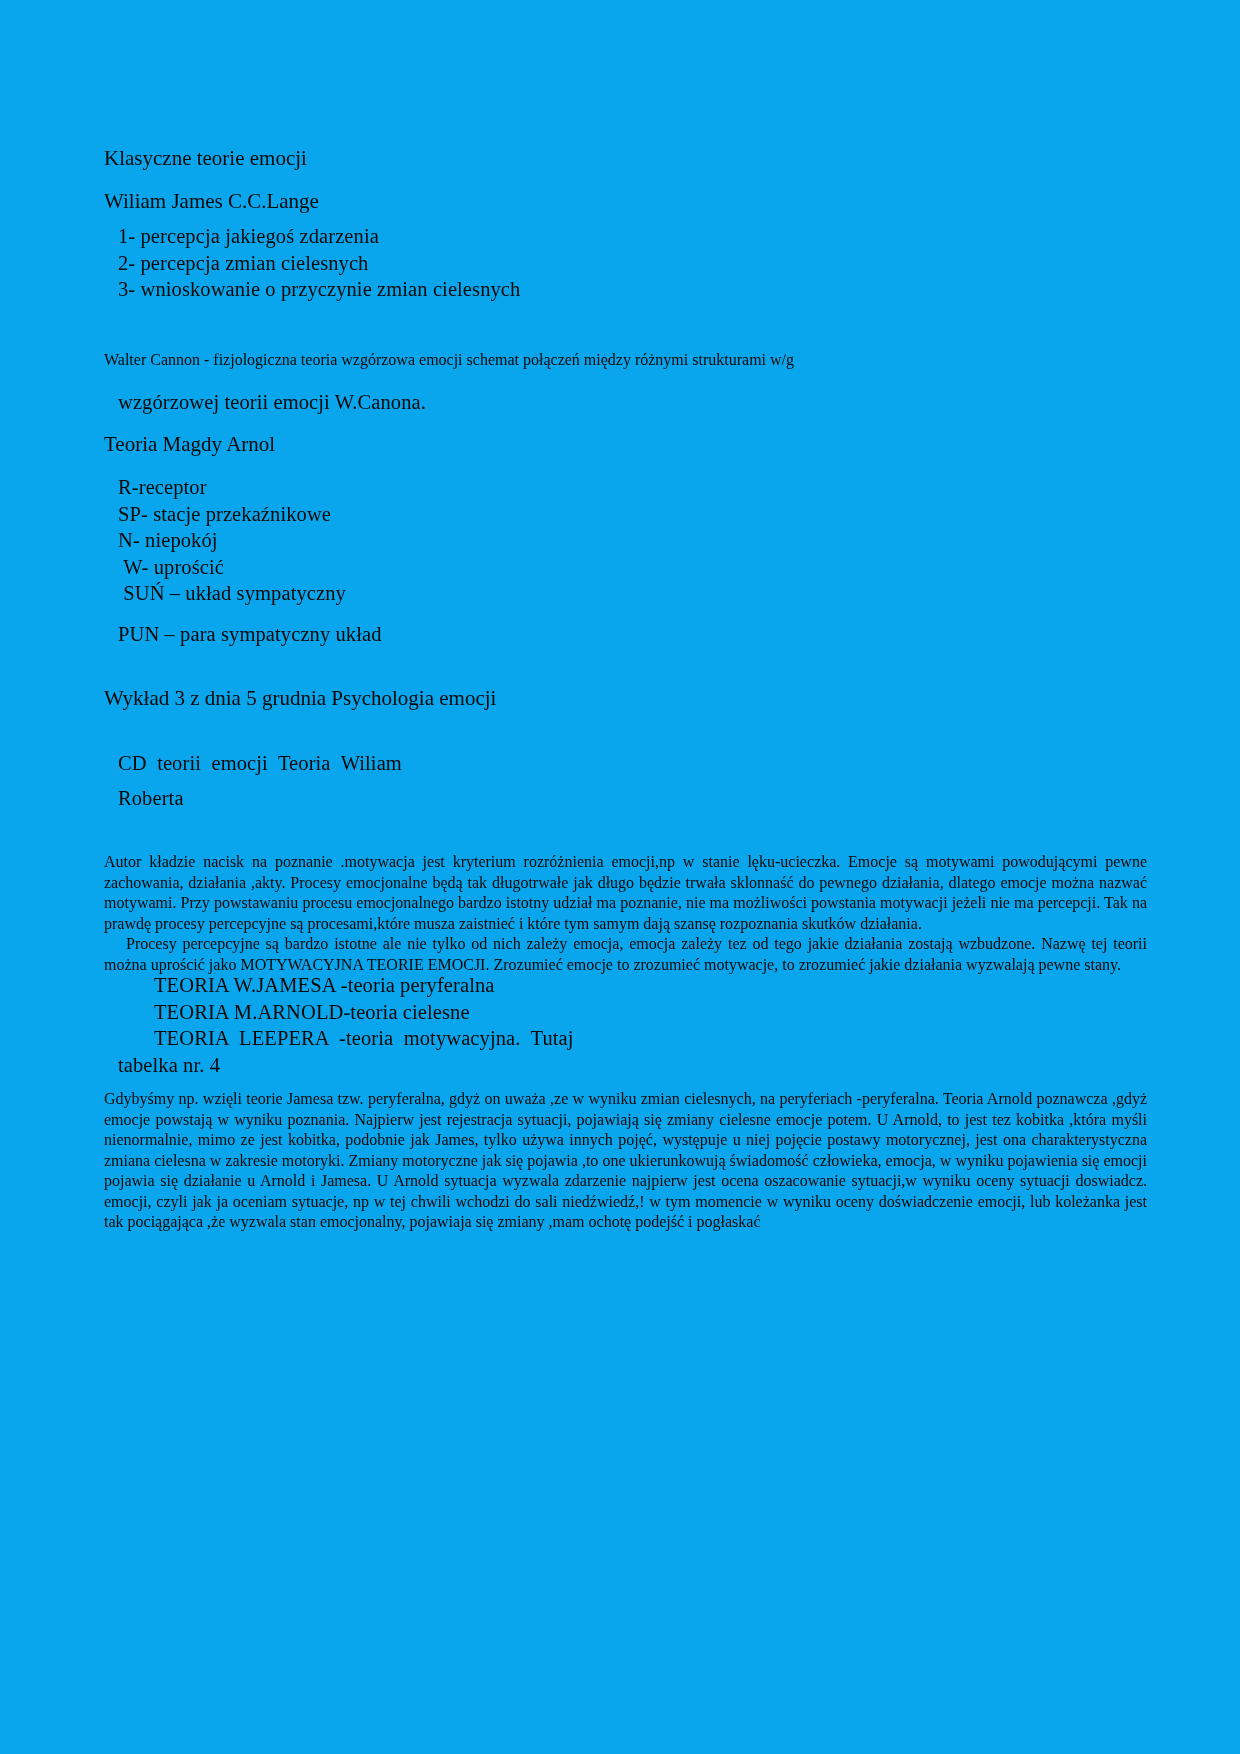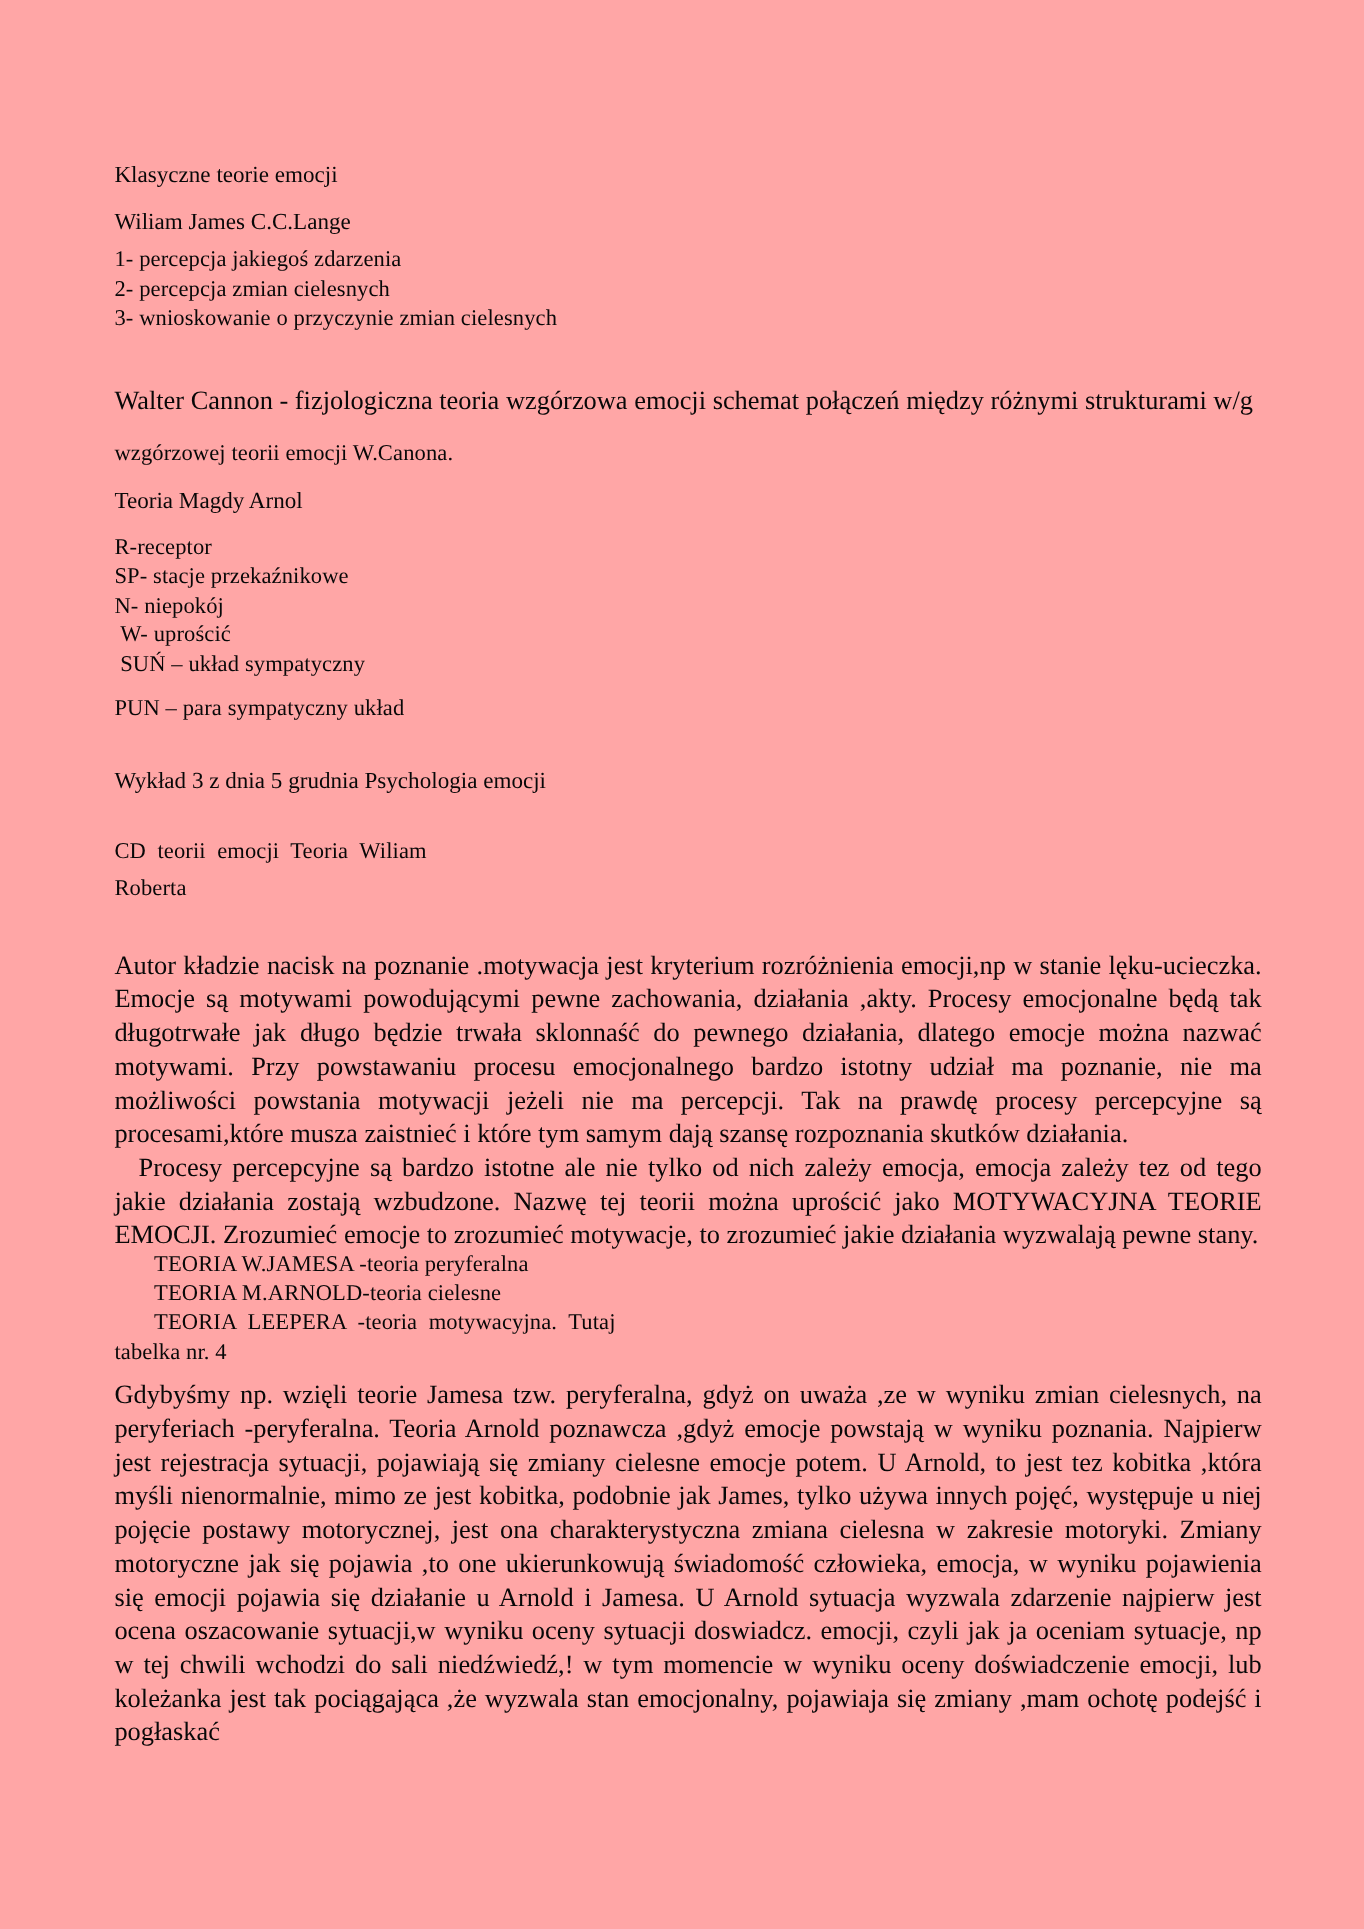--- a/index.html
+++ b/index.html
@@ -10,48 +10,48 @@
   }
   body {
     font-family: "Liberation Serif", "DejaVu Serif", serif;
     color: #0d0d0d;
   }
   .page {
     position: relative;
     width: 1240px;
     height: 1754px;
     margin: 0 auto;
-    background: #fca5a5;
+    background: #0ea5e9;
     overflow: hidden;
     box-sizing: border-box;
   }
   .content {
     position: absolute;
     left: 104px;
     top: 148px;
     width: 1043px;
   }
   
   .line {
     font-size: 20.5px;
     line-height: 1.0;
-    margin: 0 0 0 0;
+    margin: 0 0 0 14px;
     white-space: pre-wrap;
     letter-spacing: 0.1px;
   }
   .heading {
     font-size: 21px;
     line-height: 1.0;
     margin: 0;
   }
   .tight-list .line {
     margin-bottom: 6px;
   }
   .para {
-    font-size: 24px;
+    font-size: 16px;
     line-height: 1.28;
     text-align: justify;
     text-justify: inter-word;
     margin: 0;
     hyphens: none;
   }
   
   .gap-sm  { height: 14px; }
   .gap-md  { height: 22px; }
   .gap-xl  { height: 44px; }

